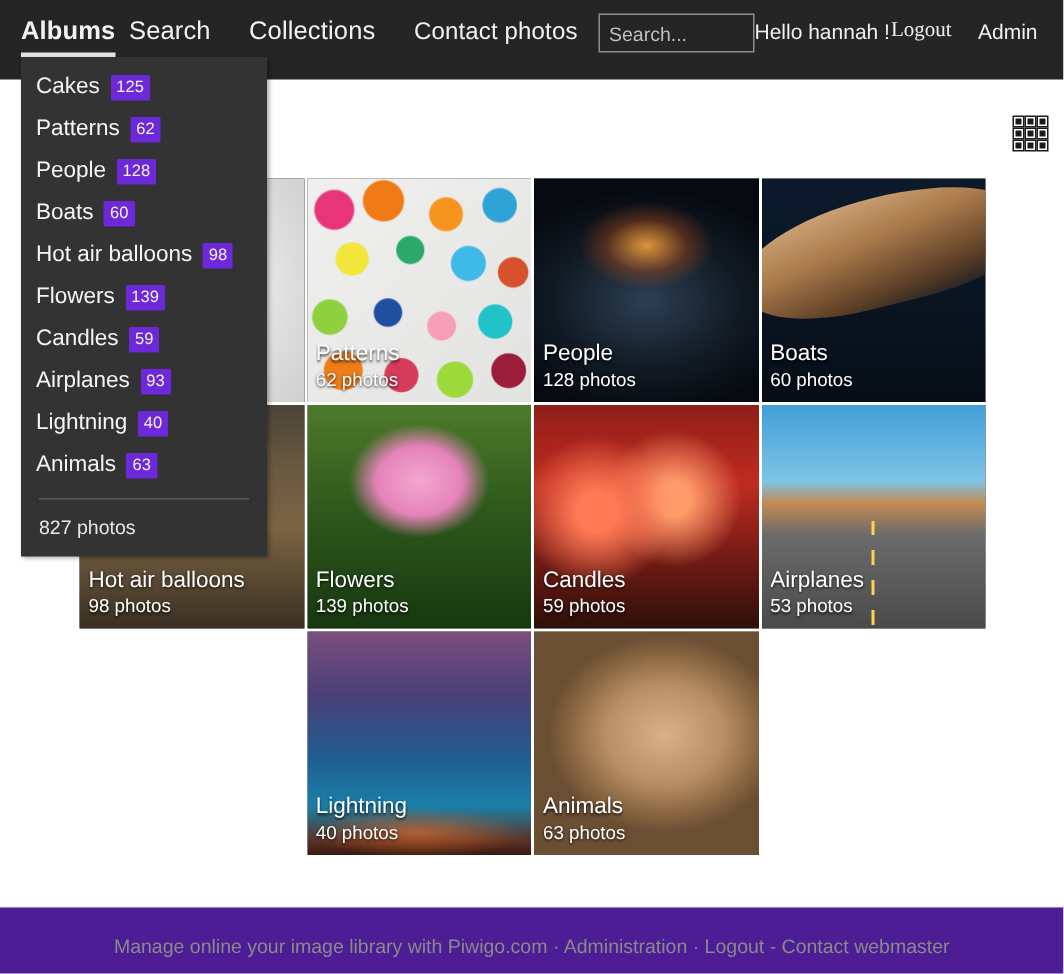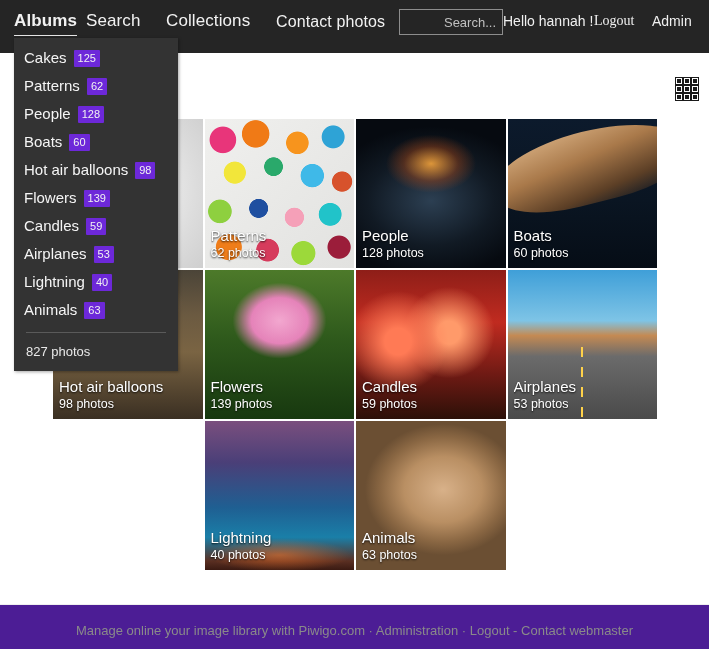--- a/index.html
+++ b/index.html
@@ -33,41 +33,40 @@
     top: 11px;
     color: #f2f2f2;
     font-size: 17px;
     line-height: 20px;
     letter-spacing: 0.1px;
     cursor: pointer;
     white-space: nowrap;
   }
   .nav-link.active {
     font-weight: bold;
-    border-bottom: 1px solid #e5e5e5;
+    border-bottom: 3px solid #e5e5e5;
     padding-bottom: 4px;
   }
   #nav-albums   { left: 14px; }
   #nav-explore  { left: 86px; }
   #nav-collections { left: 166px; }
   #nav-recent   { left: 276px; font-size: 16px; top: 12px; }
 
   #search-box {
     position: absolute;
     left: 399px; top: 9px;
     width: 90px; height: 24px;
     background: #252525;
     border: 1px solid #8d8d8d;
     padding: 0 6px;
     color: #ef4444;
     font-family: "Liberation Sans", sans-serif;
     font-size: 13px;
     box-sizing: content-box;
     outline: none;
-    text-align: right;
   }
   #search-box::placeholder { color: #c0c0c0; opacity: 1; }
 
   .hdr-right {
     position: absolute;
     top: 13px;
     color: #f0f0f0;
     font-size: 14px;
     line-height: 16px;
     white-space: nowrap;
@@ -344,21 +343,21 @@
   <div class="dd-item">
     <span class="dd-label">Flowers</span>
     <span class="dd-count">139</span>
   </div>
   <div class="dd-item">
     <span class="dd-label">Candles</span>
     <span class="dd-count">59</span>
   </div>
   <div class="dd-item">
     <span class="dd-label">Airplanes</span>
-    <span class="dd-count">53</span>
+    <span class="dd-count">93</span>
   </div>
   <div class="dd-item">
     <span class="dd-label">Lightning</span>
     <span class="dd-count">40</span>
   </div>
   <div class="dd-item">
     <span class="dd-label">Animals</span>
     <span class="dd-count">63</span>
   </div>
   <div id="dd-divider"></div>

